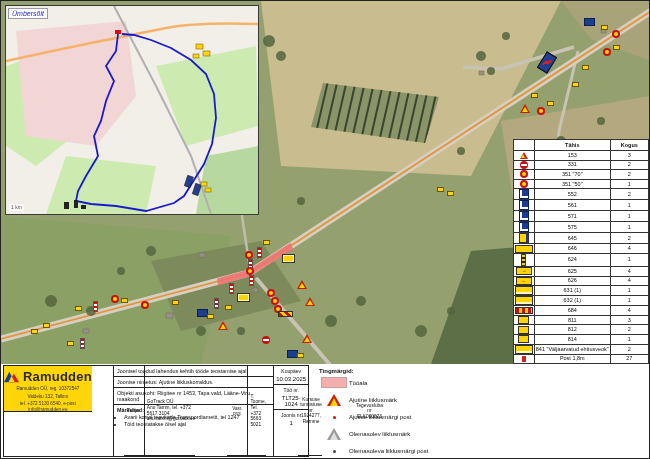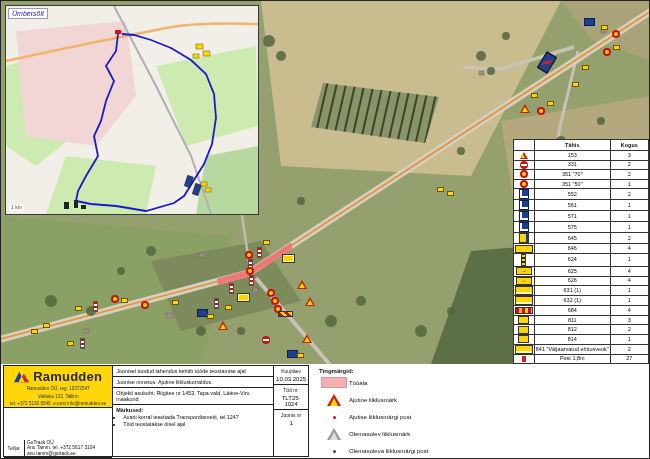--- a/index.html
+++ b/index.html
@@ -45,21 +45,21 @@
   .li-ytext{width:16px;height:7px;background:#ffd400;border:0.5px solid #333;box-shadow:inset 0 -2px 0 #fff7c0;}
   .li-barrier{width:16px;height:5px;background:repeating-linear-gradient(90deg,#c41111 0 3px,#ffd400 3px 6px);border:0.5px solid #333;}
   .li-ysm{width:9px;height:6px;background:#ffd400;border:0.5px solid #333;}
   .li-post-red{width:4px;height:6px;background:#d42222;}
   .li-post-mag{width:4px;height:6px;background:#cc2ebe;}
   .li-post-blue{width:4px;height:6px;background:#2338cc;}
   .li-lamp{width:5px;height:5px;background:#d41111;}
   
   .bottom{position:absolute;left:0;top:363px;width:650px;height:96px;background:#fff;}
   .tblock{position:absolute;left:2px;top:1px;width:306px;height:92px;border:1px solid #222;display:flex;box-sizing:border-box;background:#fff;}
-  .col-logo{width:110px;border-right:1px solid #222;display:flex;flex-direction:column;box-sizing:border-box;gap:32px;}
+  .col-logo{width:110px;border-right:1px solid #222;display:flex;box-sizing:border-box;gap:32px;}
   .logo-box{height:46px;background:#ffd60a;border-bottom:1px solid #222;text-align:center;padding-top:3px;box-sizing:border-box;}
   .logo-line{display:flex;align-items:center;justify-content:center;gap:3px;}
   .logo-text{font-weight:bold;font-size:13px;color:#2b2b2b;letter-spacing:0.2px;}
   .addr{font-size:4.6px;color:#333;line-height:5.6px;margin-top:2px;}
   .crow{display:flex;border-bottom:0.5px solid #222;flex:1;align-items:center;}
   .crow:last-child{border-bottom:none;}
   .clabel{width:20px;border-right:0.5px solid #222;font-size:4.6px;color:#222;text-align:center;align-self:stretch;display:flex;align-items:center;justify-content:center;}
   .cval{flex:1;font-size:4.8px;color:#111;line-height:5.6px;padding-left:2px;}
   .col-center{width:162px;border-right:1px solid #222;display:flex;flex-direction:column;box-sizing:border-box;font-size:5.4px;color:#111;}
   .trow{border-bottom:0.5px solid #222;padding:2px 3px;display:flex;align-items:center;}

